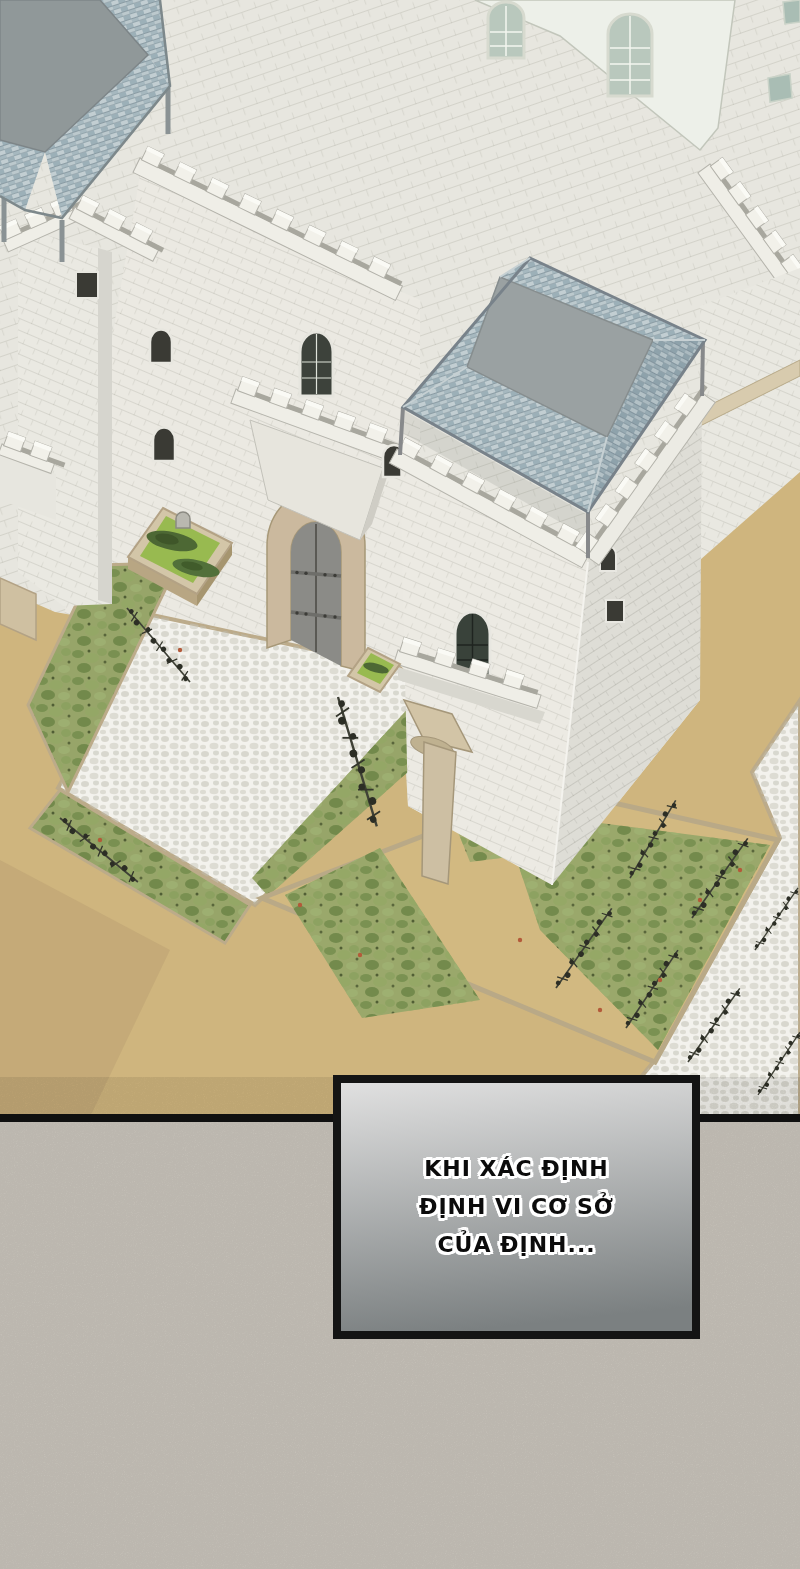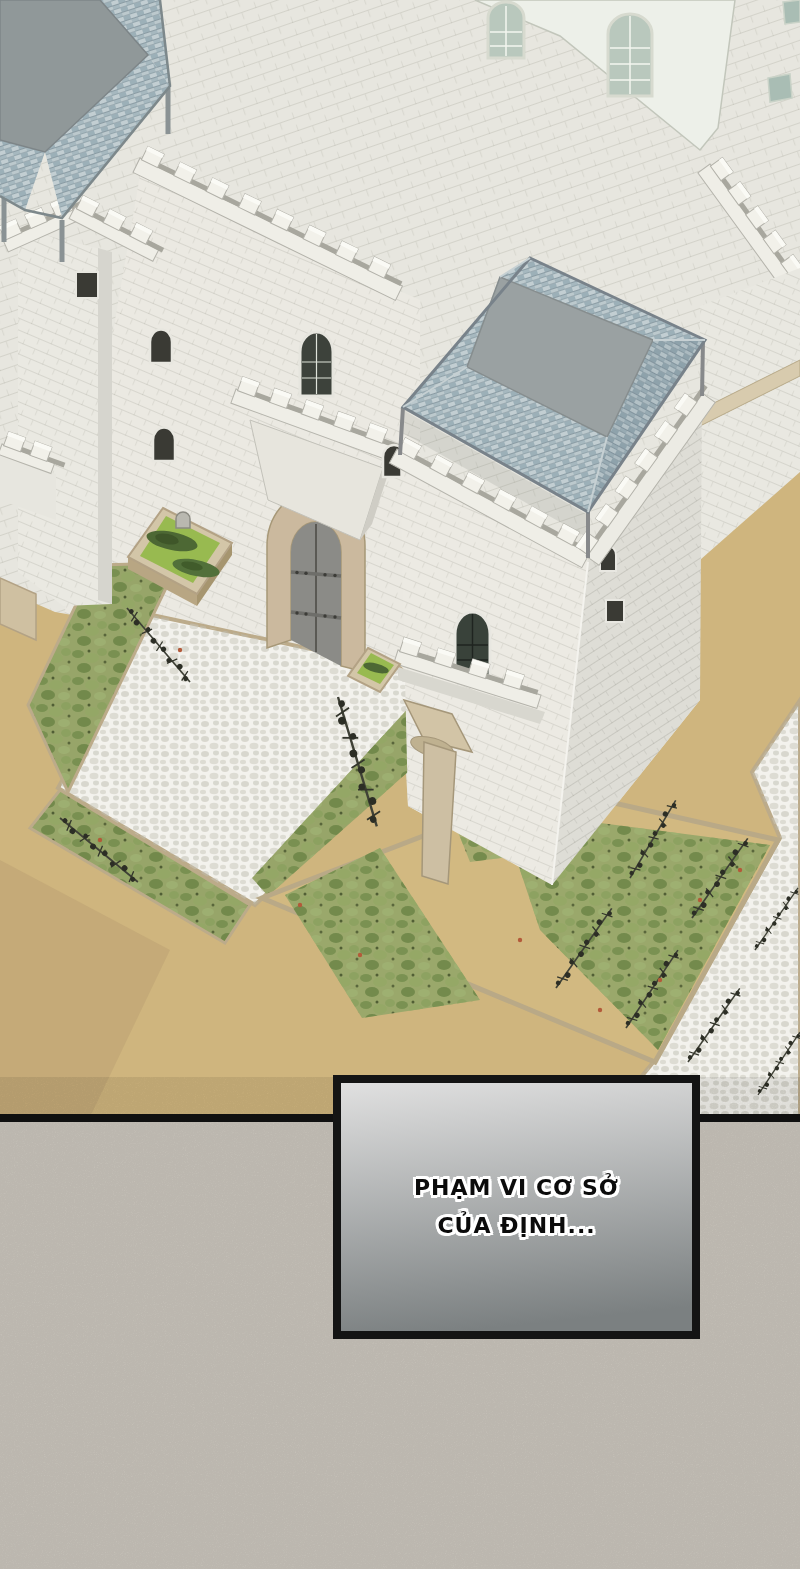--- a/index.html
+++ b/index.html
@@ -358,15 +358,16 @@
   </g>
 
   <rect x="0" y="1114" width="800" height="8" fill="#121212"></rect>
   <rect x="0" y="1122" width="800" height="447" fill="#cdc8bf"></rect>
   <rect x="0" y="1122" width="800" height="447" filter="url(#grain)" opacity="0.08"></rect>
 
   <rect x="337" y="1079" width="359" height="256" fill="url(#boxgrad)" stroke="#141414" stroke-width="8"></rect>
 </svg>
 
 <div class="dialogue-text">
-  <div>PHẠM VI CƠ SỞ</div>
+  <div>KHI XÁC ĐỊNH</div>
+  <div>ĐỊNH VI CƠ SỞ</div>
   <div>CỦA ĐỊNH...</div>
 </div>
 
 </body></html>

